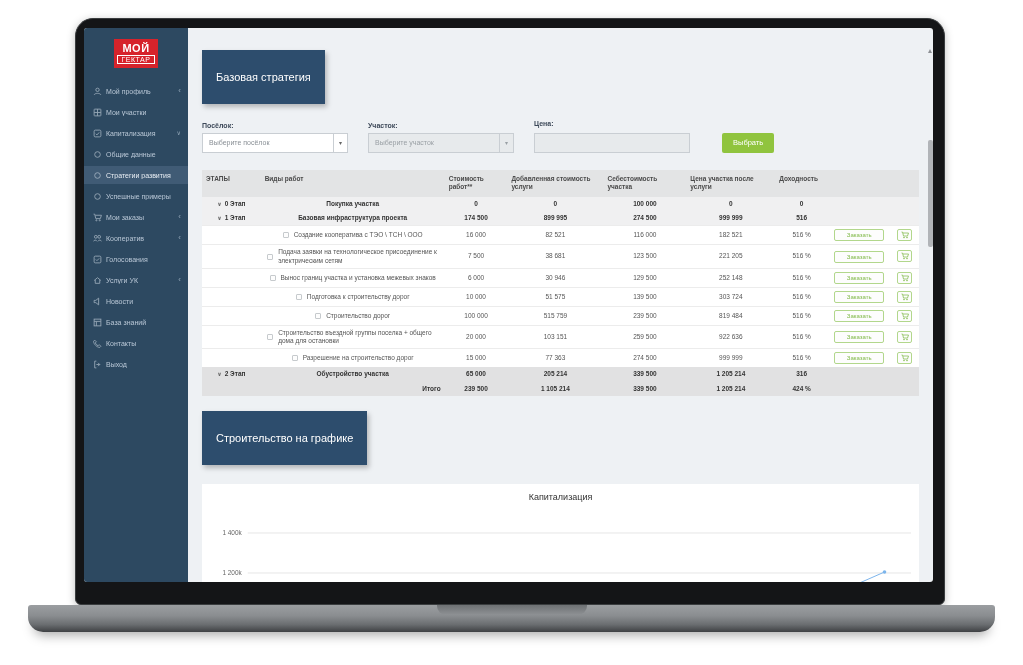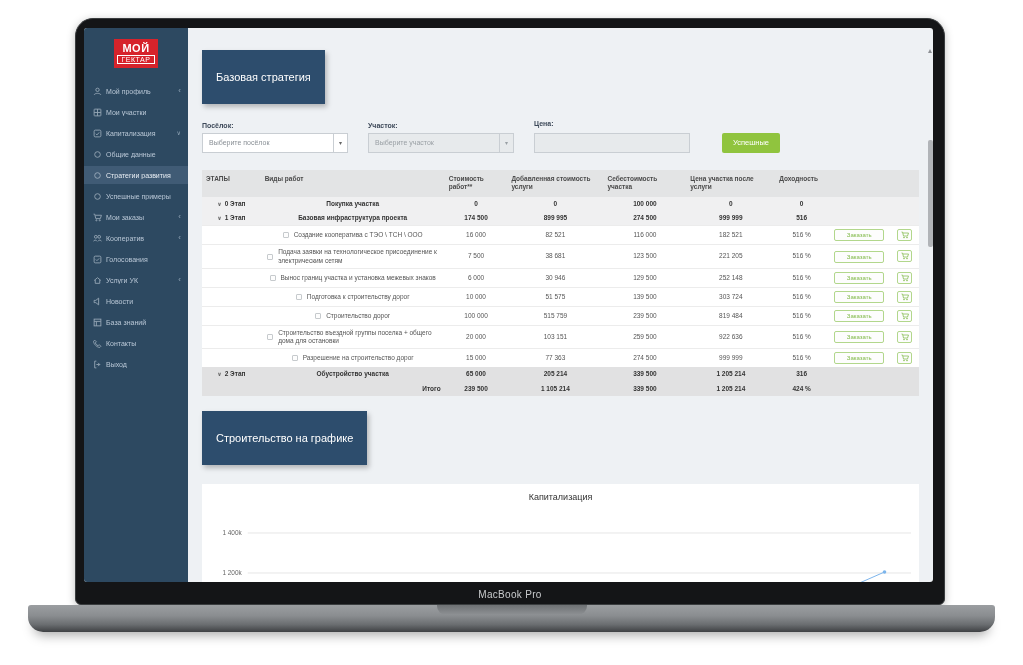--- a/index.html
+++ b/index.html
@@ -239,21 +239,21 @@
             <div class="flabel">Участок:</div>
             <div class="sel disabled">
               <span class="sel-text">Выберите участок</span>
               <span class="sel-arrow">▾</span>
             </div>
           </div>
           <div class="fgroup">
             <div class="flabel">Цена:</div>
             <input class="price-input" value="" style="">
           </div>
-          <button class="btn-green">Успешные</button>
+          <button class="btn-green">Выбрать</button>
         </div>
 
         <table class="works">
           <colgroup>
             <col style="width:58px">
               <col style="width:182px">
               <col style="width:62px">
               <col style="width:95px">
             <col style="width:82px">
               <col style="width:88px">
@@ -468,19 +468,18 @@
               <circle cx="617.619" cy="98" r="1.8" fill="#7cb5ec"></circle>
               <circle cx="686.3199999999999" cy="67.9572" r="1.8" fill="#7cb5ec"></circle>
             </svg>
         </div>
 
         <div class="sb-arrow"></div>
         <div class="sb-thumb"></div>
       </main>
     </div>
 
-    <div class="mb-label">MacBook Pro</div>
   </div>
 
   <div class="base">
     <div class="notch"></div>
   </div>
 </div>
 
 </body></html>

